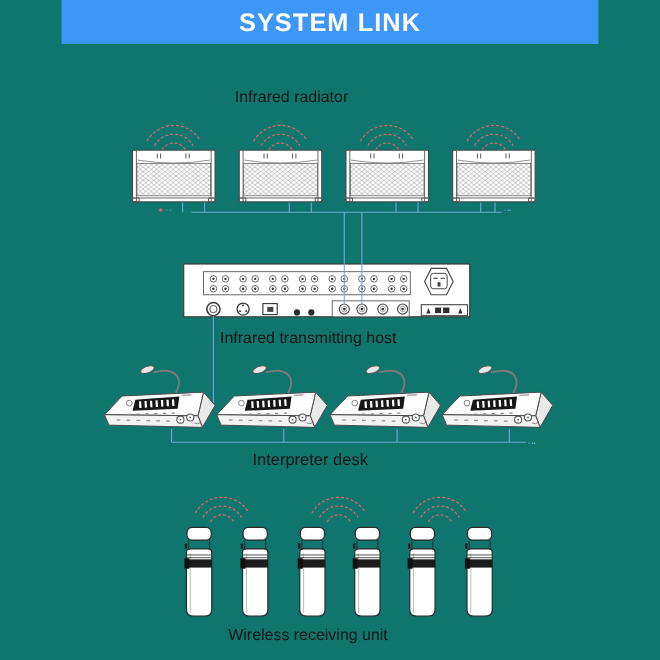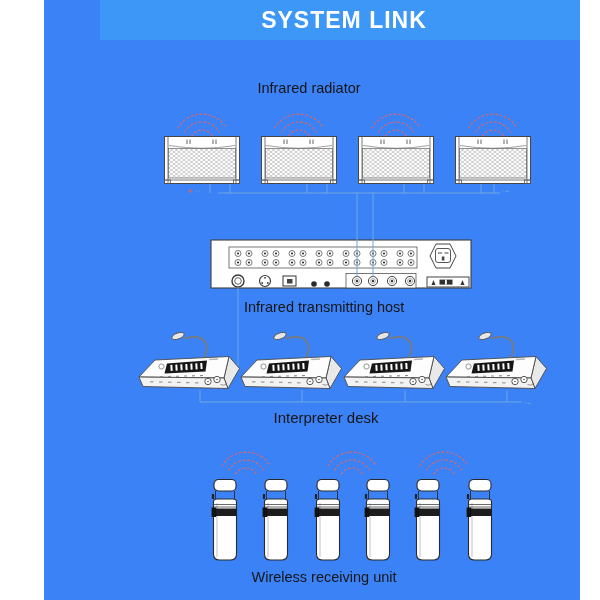--- a/index.html
+++ b/index.html
@@ -1,17 +1,17 @@
 <!DOCTYPE html>
 <html><head>
 <meta charset="utf-8">
 <style>
   html,body{margin:0;padding:0;background:#fff;}
-  #stage{position:relative;width:536px;height:600px;background:#3b82f6;overflow:hidden;
-         font-family:"Liberation Sans",sans-serif;margin-left:44px;}
+  #stage{position:relative;width:600px;height:600px;background:#0f766e;overflow:hidden;
+         font-family:"Liberation Sans",sans-serif;}
   svg{display:block}
   .wire{stroke:#6fa8dc;stroke-width:1;fill:none}
   .sig{stroke:#e06666;stroke-width:1.1;fill:none;stroke-dasharray:1.8 2.7;stroke-linecap:round}
   .oline{fill:#fff;stroke:#555;stroke-width:.8}
   .dev{stroke:#3f3f3f;stroke-width:1.1;fill:#fff}
   .thin{stroke:#555;stroke-width:.8;fill:none}
   .lbl2{font:14.5px "Liberation Sans",sans-serif;fill:#151515}
   .ttl{font:700 23px "Liberation Sans",sans-serif;fill:#ffffff;letter-spacing:1px}
   .tiny-b{font:5px "Liberation Sans",sans-serif;fill:#6fa8dc}
   .tiny-r{font:5px "Liberation Sans",sans-serif;fill:#e06666}

